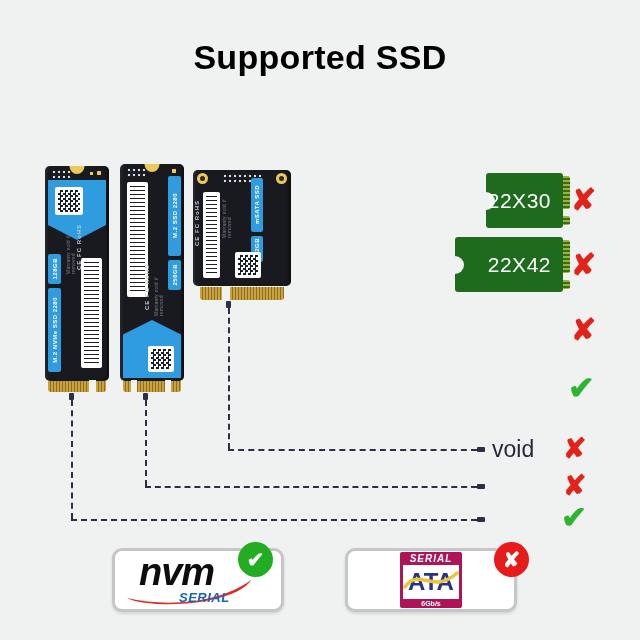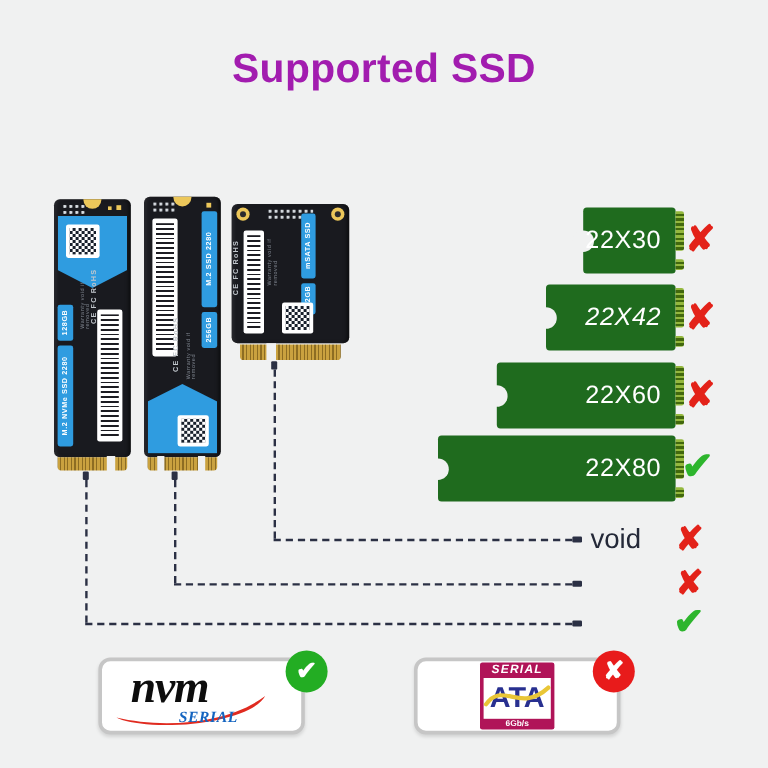--- a/index.html
+++ b/index.html
@@ -1,21 +1,21 @@
 <!DOCTYPE html>
 <html><head>
 <meta charset="utf-8">
 <style>
   html,body{margin:0;padding:0;}
   .stage{position:relative;width:640px;height:640px;background:#f0f1f1;overflow:hidden;
          font-family:"Liberation Sans",sans-serif;}
 
   
   .title{position:absolute;top:38px;left:0;right:0;text-align:center;
-         font-size:34px;font-weight:600;color:#a21caf;letter-spacing:.3px;}
+         font-size:34px;font-weight:600;color:#000000;letter-spacing:.3px;}
   .subtitle{position:absolute;top:92px;left:0;right:0;text-align:center;
             font-size:16px;font-weight:400;color:#4c4d50;}
 
   
   .ssd{position:absolute;}
   .pcb{position:absolute;background:#191a1f;border-radius:5px;
        box-shadow:inset 2px 0 3px rgba(255,255,255,.07), inset -2px 0 3px rgba(0,0,0,.5);}
   .pins{position:absolute;height:10px;
         background-image:radial-gradient(circle at 2px 2px,#d8dde2 1.1px,transparent 1.6px);
         background-size:5px 5px;}
@@ -186,52 +186,40 @@
   <div class="dash-cap" style="left:477px;top:447px;width:8px;height:5px;"></div>
 
   <div class="sizebar" style="left:486px;top:173px;width:77px;">
     <div class="notch"></div>
     <div class="fingers top"></div>
     <div class="fingers bot"></div>
     <span class="bar-label">22X30</span>
   </div>
   <span class="mark cross" style="left:571px;top:185px;">✘</span>
 
-  <div class="sizebar" style="left:455px;top:237px;width:108px;font-style:italic;">
+  <div class="sizebar" style="left:455px;top:237px;width:108px;">
     <div class="notch"></div>
     <div class="fingers top"></div>
     <div class="fingers bot"></div>
     <span class="bar-label">22X42</span>
   </div>
   <span class="mark cross" style="left:571px;top:250px;">✘</span>
 
-  <div class="sizebar" style="left:414px;top:302px;width:149px;">
-    <div class="notch"></div>
-    <div class="fingers top"></div>
-    <div class="fingers bot"></div>
-    <span class="bar-label">22X60</span>
-  </div>
   <span class="mark cross" style="left:571px;top:315px;">✘</span>
 
-  <div class="sizebar" style="left:365px;top:363px;width:198px;">
-    <div class="notch"></div>
-    <div class="fingers top"></div>
-    <div class="fingers bot"></div>
-    <span class="bar-label">22X80</span>
-  </div>
   <span class="mark check" style="left:568px;top:372px;">✔</span>
 
   <span class="key-label" style="top:436px;">void</span>
   <span class="mark cross" style="left:563px;top:435px;font-size:28px;">✘</span>
 
   <span class="mark cross" style="left:563px;top:472px;font-size:28px;">✘</span>
 
   <span class="mark check" style="left:561px;top:502px;font-size:31px;">✔</span>
 
-  <div class="card" style="left:82px;font-family:Liberation Serif, serif;">
+  <div class="card" style="left:112px;">
     <span class="nvm-text">nvm</span>
     <svg class="nvm-swoosh" width="138" height="26" viewBox="0 0 138 26">
       <path d="M4 19 C 42 28 96 25 128 1 C 120 16 78 27 34 25 C 20 24 9 22 4 19 Z" fill="#e02b20"></path>
     </svg>
     <span class="nvm-sub">SERIAL</span>
   </div>
   <div class="badge green" style="left:238px;top:542px;">
     <span>✔</span>
   </div>
 

